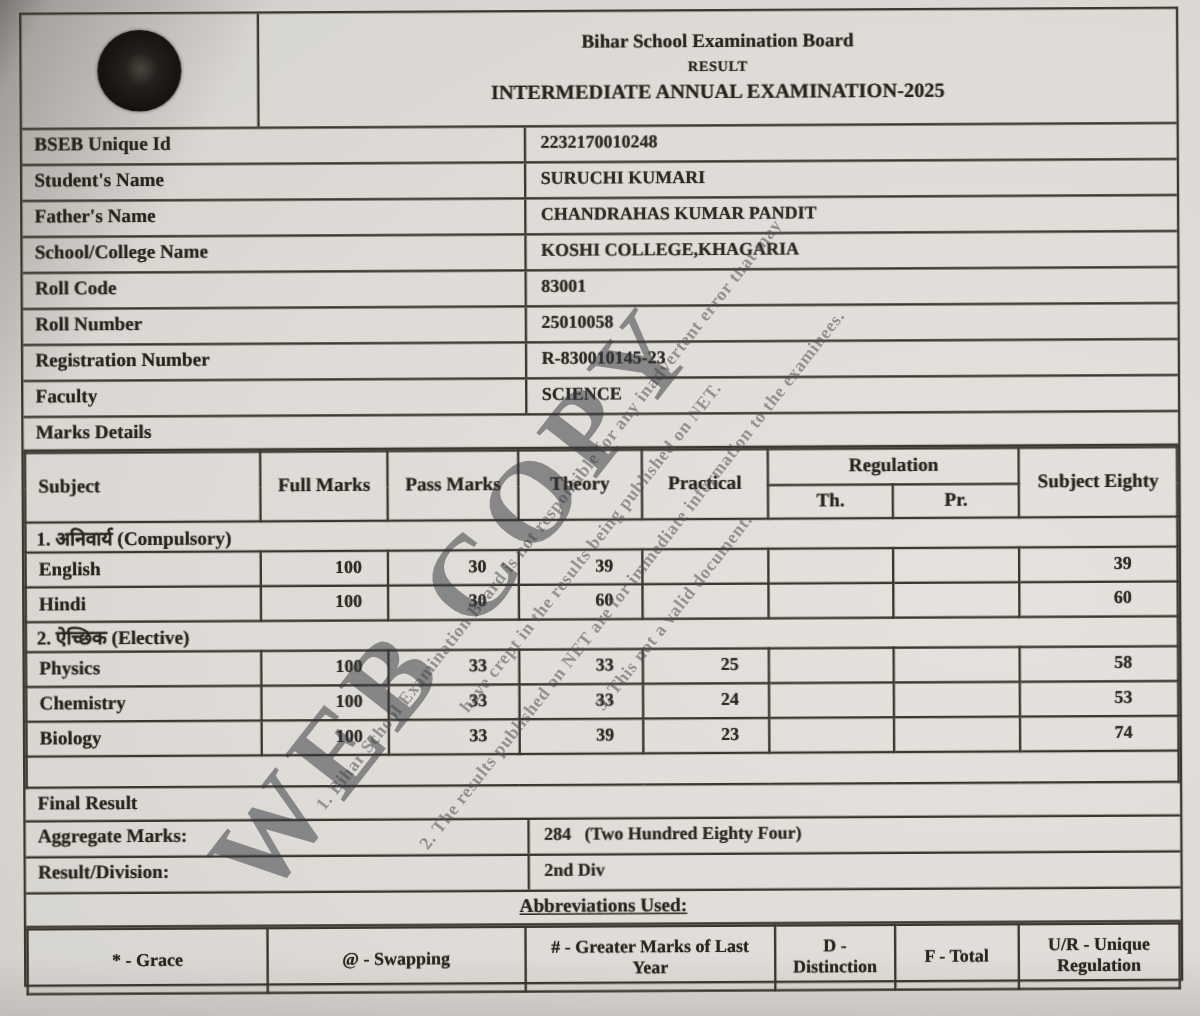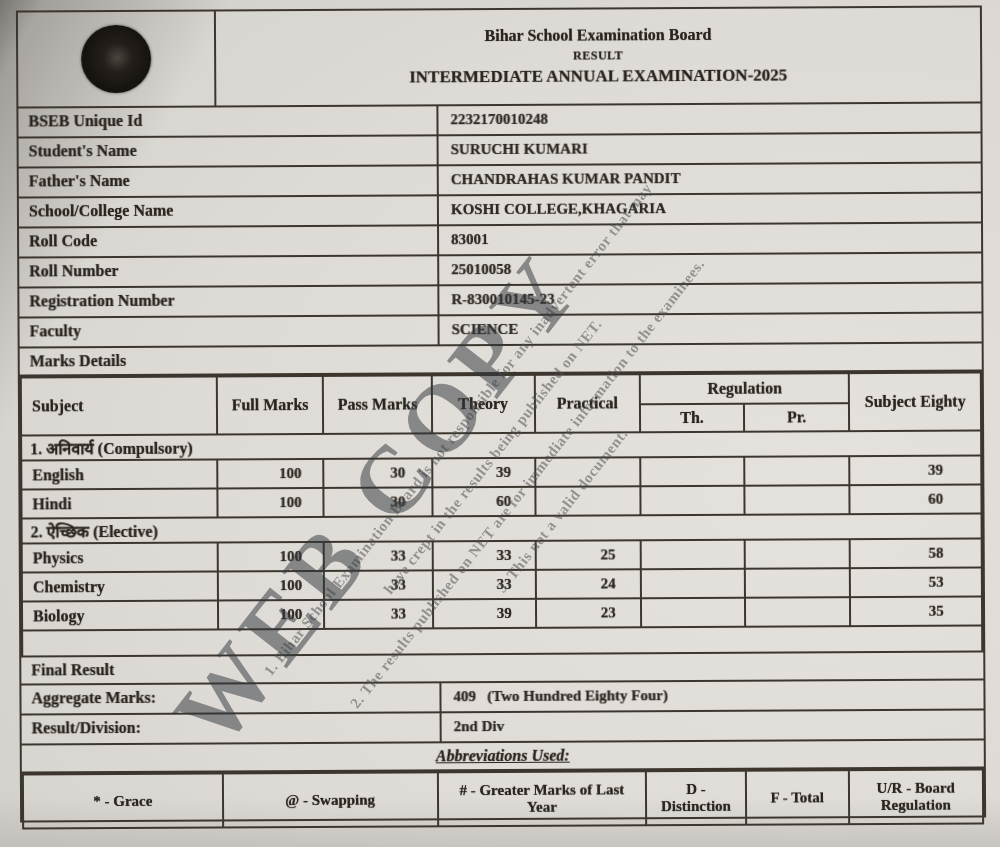--- a/index.html
+++ b/index.html
@@ -43,21 +43,21 @@
   table.marks td.sub{text-align:left;padding-left:10px;font-size:16px;color:#28231d;}
   tr.h1 th{height:28px;}
   tr.h2 th{height:26px;margin-left:16px;}
   tr.sec td{text-align:left;padding-left:8px;height:23px;font-size:16px;color:#28231d;}
   tr.dat td{height:27px;padding-left:40px;}
   tr.spacer td{height:24px;}
   .w-sub{width:20.4%}.w-fm{width:11.1%}.w-pm{width:11.3%}.w-th{width:10.7%}
   .w-pr{width:11%}.w-rth{width:10.8%}.w-rpr{width:11%}.w-tot{width:13.7%}
   
   .abbrev-title{height:28px;border-bottom:2px solid #3c362e;box-sizing:border-box;text-align:center;font-weight:bold;font-size:16px;padding-top:4px;}
-  .abbrev-title span{text-decoration:underline;font-style:italic;}
+  .abbrev-title span{text-decoration:underline;}
   table.abbr{width:100%;border-collapse:collapse;table-layout:fixed;}
   table.abbr td{border:2px solid #3c362e;height:52px;text-align:center;vertical-align:middle;font-weight:bold;font-size:15px;padding:0 6px;}
   .a1{width:20.8%}.a2{width:22.4%}.a3{width:21.7%}.a4{width:10.4%}.a5{width:10.7%}.a6{width:14%}
   
   .stamp{
     position:absolute;left:75px;top:440px;width:620px;height:130px;
     transform:rotate(-52deg);transform-origin:50% 50%;
     font-family:"Liberation Serif",serif;font-weight:bold;font-size:96px;
     letter-spacing:9px;text-align:center;color:rgba(52,56,61,.52);
     pointer-events:none;white-space:nowrap;text-shadow:none;
@@ -196,34 +196,34 @@
         <td>53</td>
       </tr>
       <tr class="dat">
         <td class="sub">Biology</td>
         <td>100</td>
         <td>33</td>
         <td>39</td>
         <td>23</td>
         <td></td>
         <td></td>
-        <td>35</td>
+        <td>74</td>
       </tr>
       <tr class="spacer">
           <td colspan="8"></td>
         </tr>
     </tbody>
   </table>
 
   <div class="full-row">Final Result</div>
 
   <div class="kv" style="height:30px;">
     <div class="k">Aggregate Marks:</div>
     <div class="v">
-      <span>409</span>&nbsp;&nbsp;&nbsp;<span>(Two Hundred Eighty Four)</span>
+      <span>284</span>&nbsp;&nbsp;&nbsp;<span>(Two Hundred Eighty Four)</span>
     </div>
   </div>
   <div class="kv" style="height:30px;">
     <div class="k">Result/Division:</div>
     <div class="v">2nd Div</div>
   </div>
 
   <div class="abbrev-title">
     <span>Abbreviations Used:</span>
   </div>
@@ -237,21 +237,21 @@
         <col class="a5">
         <col class="a6">
       </colgroup>
     <tbody>
       <tr>
         <td>* - Grace</td>
         <td>@ - Swapping</td>
         <td># - Greater Marks of Last Year</td>
         <td>D - Distinction</td>
         <td>F - Total</td>
-        <td>U/R - Board Regulation</td>
+        <td>U/R - Unique Regulation</td>
       </tr>
     </tbody>
   </table>
 
 </div>
 
 <div class="disclaimer">
   <div>1. Bihar School Examination Board is not responsible for any inadvertent error that may</div>
   <div>have crept in the results being published on NET.</div>
   <div>2. The results published on NET are for immediate information to the examinees.</div>

